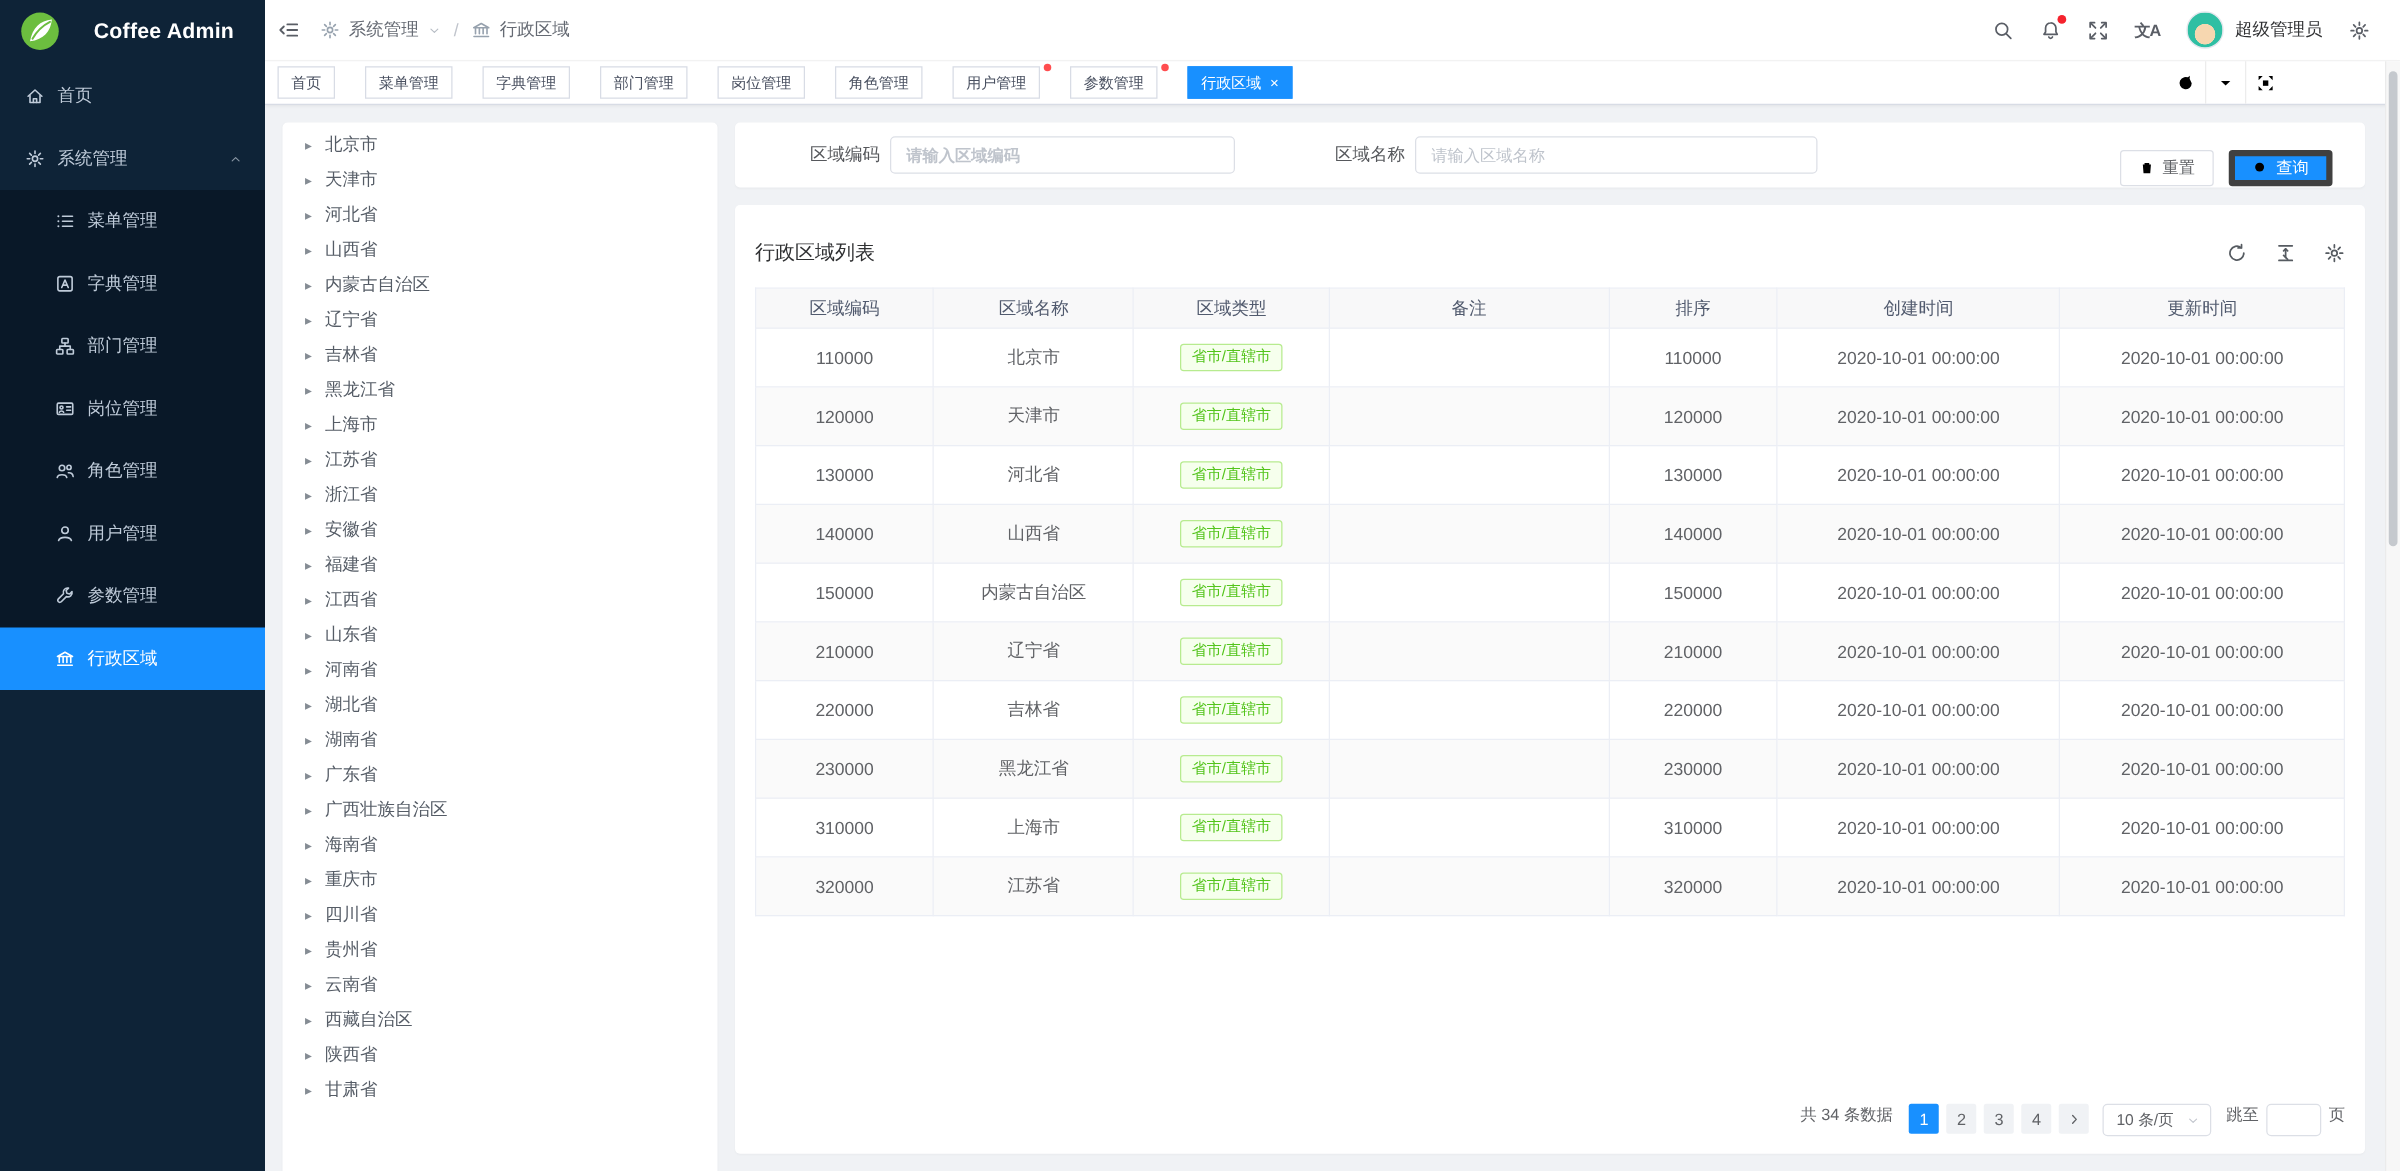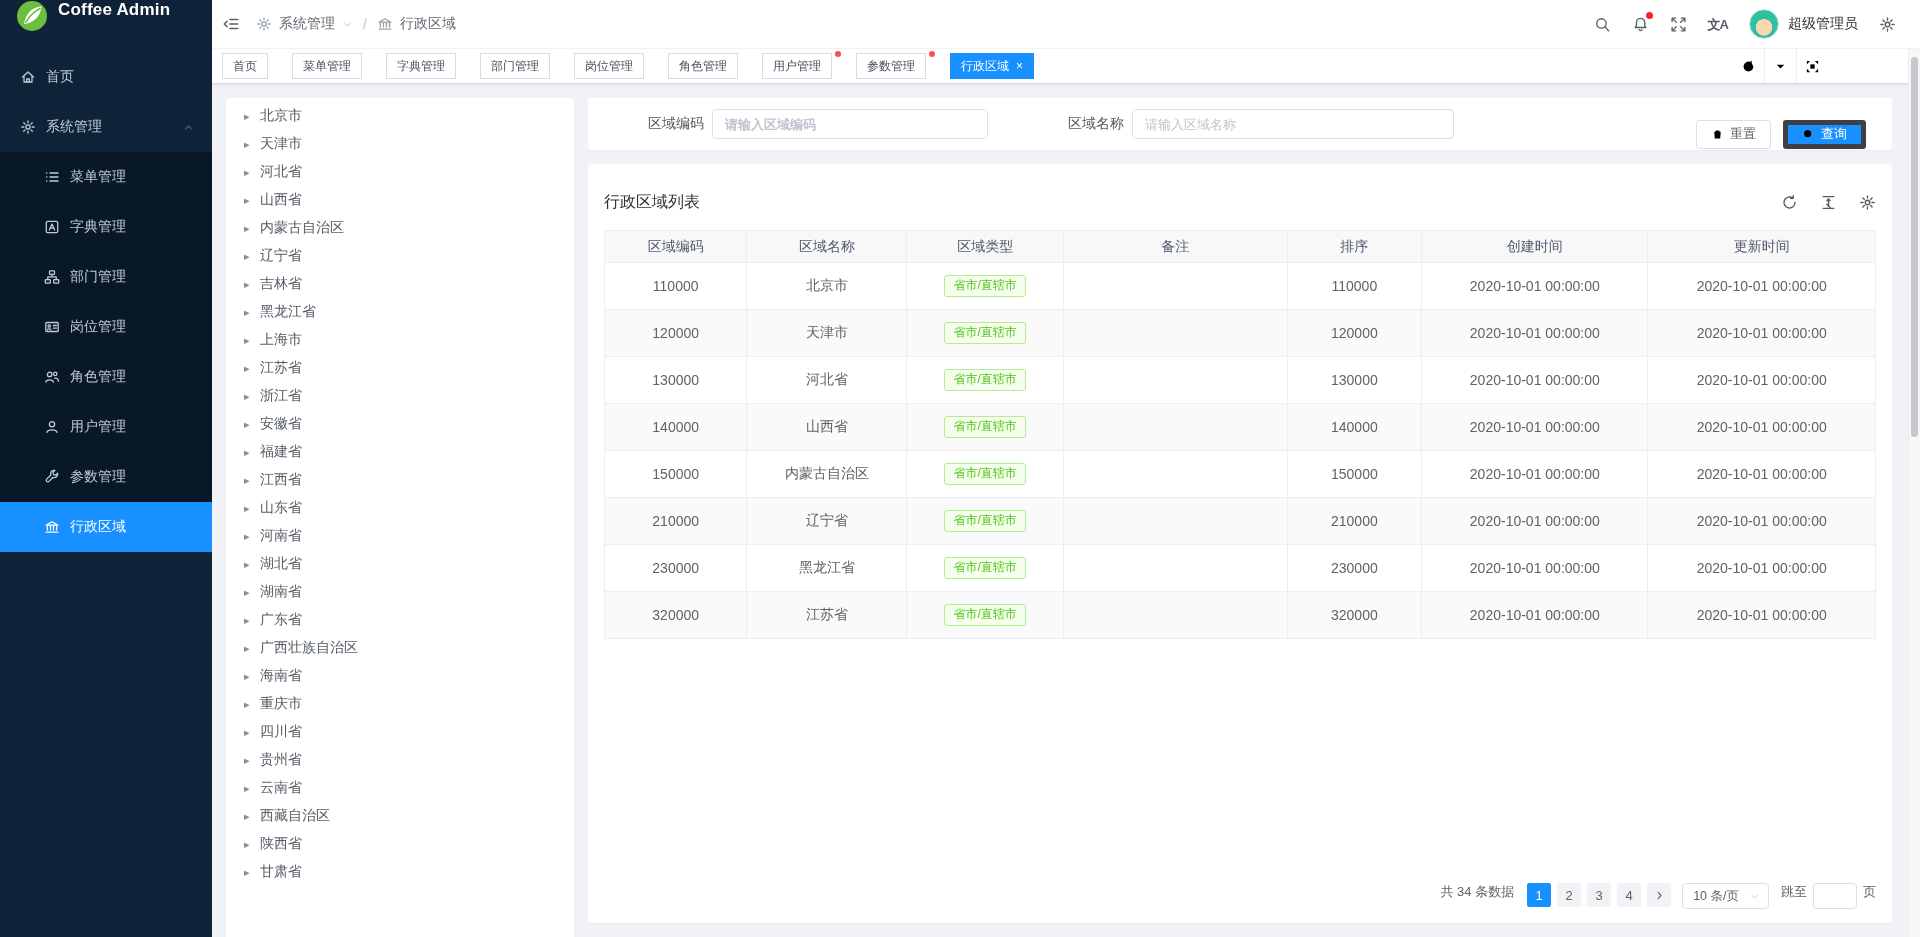--- a/index.html
+++ b/index.html
@@ -2,21 +2,21 @@
 <html><head>
 <meta charset="utf-8">
 <style>
   * { margin:0; padding:0; box-sizing:border-box; }
   html,body { width:1920px; height:937px; overflow:hidden; font-family:"Liberation Sans","DejaVu Sans",sans-serif; background:#f0f2f5; color:#606266; }
   .ic { display:inline-flex; width:16px; height:16px; align-items:center; justify-content:center; flex:none; }
   .ic svg { width:100%; height:100%; stroke:currentColor; fill:none; stroke-width:1.3; stroke-linecap:round; stroke-linejoin:round; }
 
   
   #sidebar { position:absolute; left:0; top:0; width:212px; height:937px; background:#0e2337; z-index:5; }
-  #logo { height:50px; display:flex; gap:10px; padding-left:16px; }
+  #logo { height:50px; display:flex; align-items:center; gap:27px; padding-left:16px; }
   #logo .leaf { width:32px; height:32px; }
   #logo .app-name { color:#fff; font-size:17px; font-weight:bold; letter-spacing:.2px; }
   #sidebar-nav { padding-top:2px; }
   .side-item { height:50px; display:flex; align-items:center; gap:10px; padding:0 18px 0 20px; color:#bfcbd9; font-size:14px; cursor:pointer; }
   .side-item .lbl { flex:1; }
   .side-item .arrow { color:#8a97a5; }
   .submenu { background:#091828; }
   .side-item.sub { padding-left:44px; }
   .side-item.active { background:#1890ff; color:#fff; }
 
@@ -583,25 +583,43 @@
           <tr>
             <td>210000</td>
             <td>辽宁省</td>
             <td><span class="type-badge">省市/直辖市</span></td>
             <td></td>
             <td>210000</td>
             <td>2020-10-01 00:00:00</td>
             <td>2020-10-01 00:00:00</td>
           </tr>
           <tr>
+            <td>220000</td>
+            <td>吉林省</td>
+            <td><span class="type-badge">省市/直辖市</span></td>
+            <td></td>
+            <td>220000</td>
+            <td>2020-10-01 00:00:00</td>
+            <td>2020-10-01 00:00:00</td>
+          </tr>
+          <tr>
             <td>230000</td>
             <td>黑龙江省</td>
             <td><span class="type-badge">省市/直辖市</span></td>
             <td></td>
             <td>230000</td>
+            <td>2020-10-01 00:00:00</td>
+            <td>2020-10-01 00:00:00</td>
+          </tr>
+          <tr>
+            <td>310000</td>
+            <td>上海市</td>
+            <td><span class="type-badge">省市/直辖市</span></td>
+            <td></td>
+            <td>310000</td>
             <td>2020-10-01 00:00:00</td>
             <td>2020-10-01 00:00:00</td>
           </tr>
           <tr>
             <td>320000</td>
             <td>江苏省</td>
             <td><span class="type-badge">省市/直辖市</span></td>
             <td></td>
             <td>320000</td>
             <td>2020-10-01 00:00:00</td>

